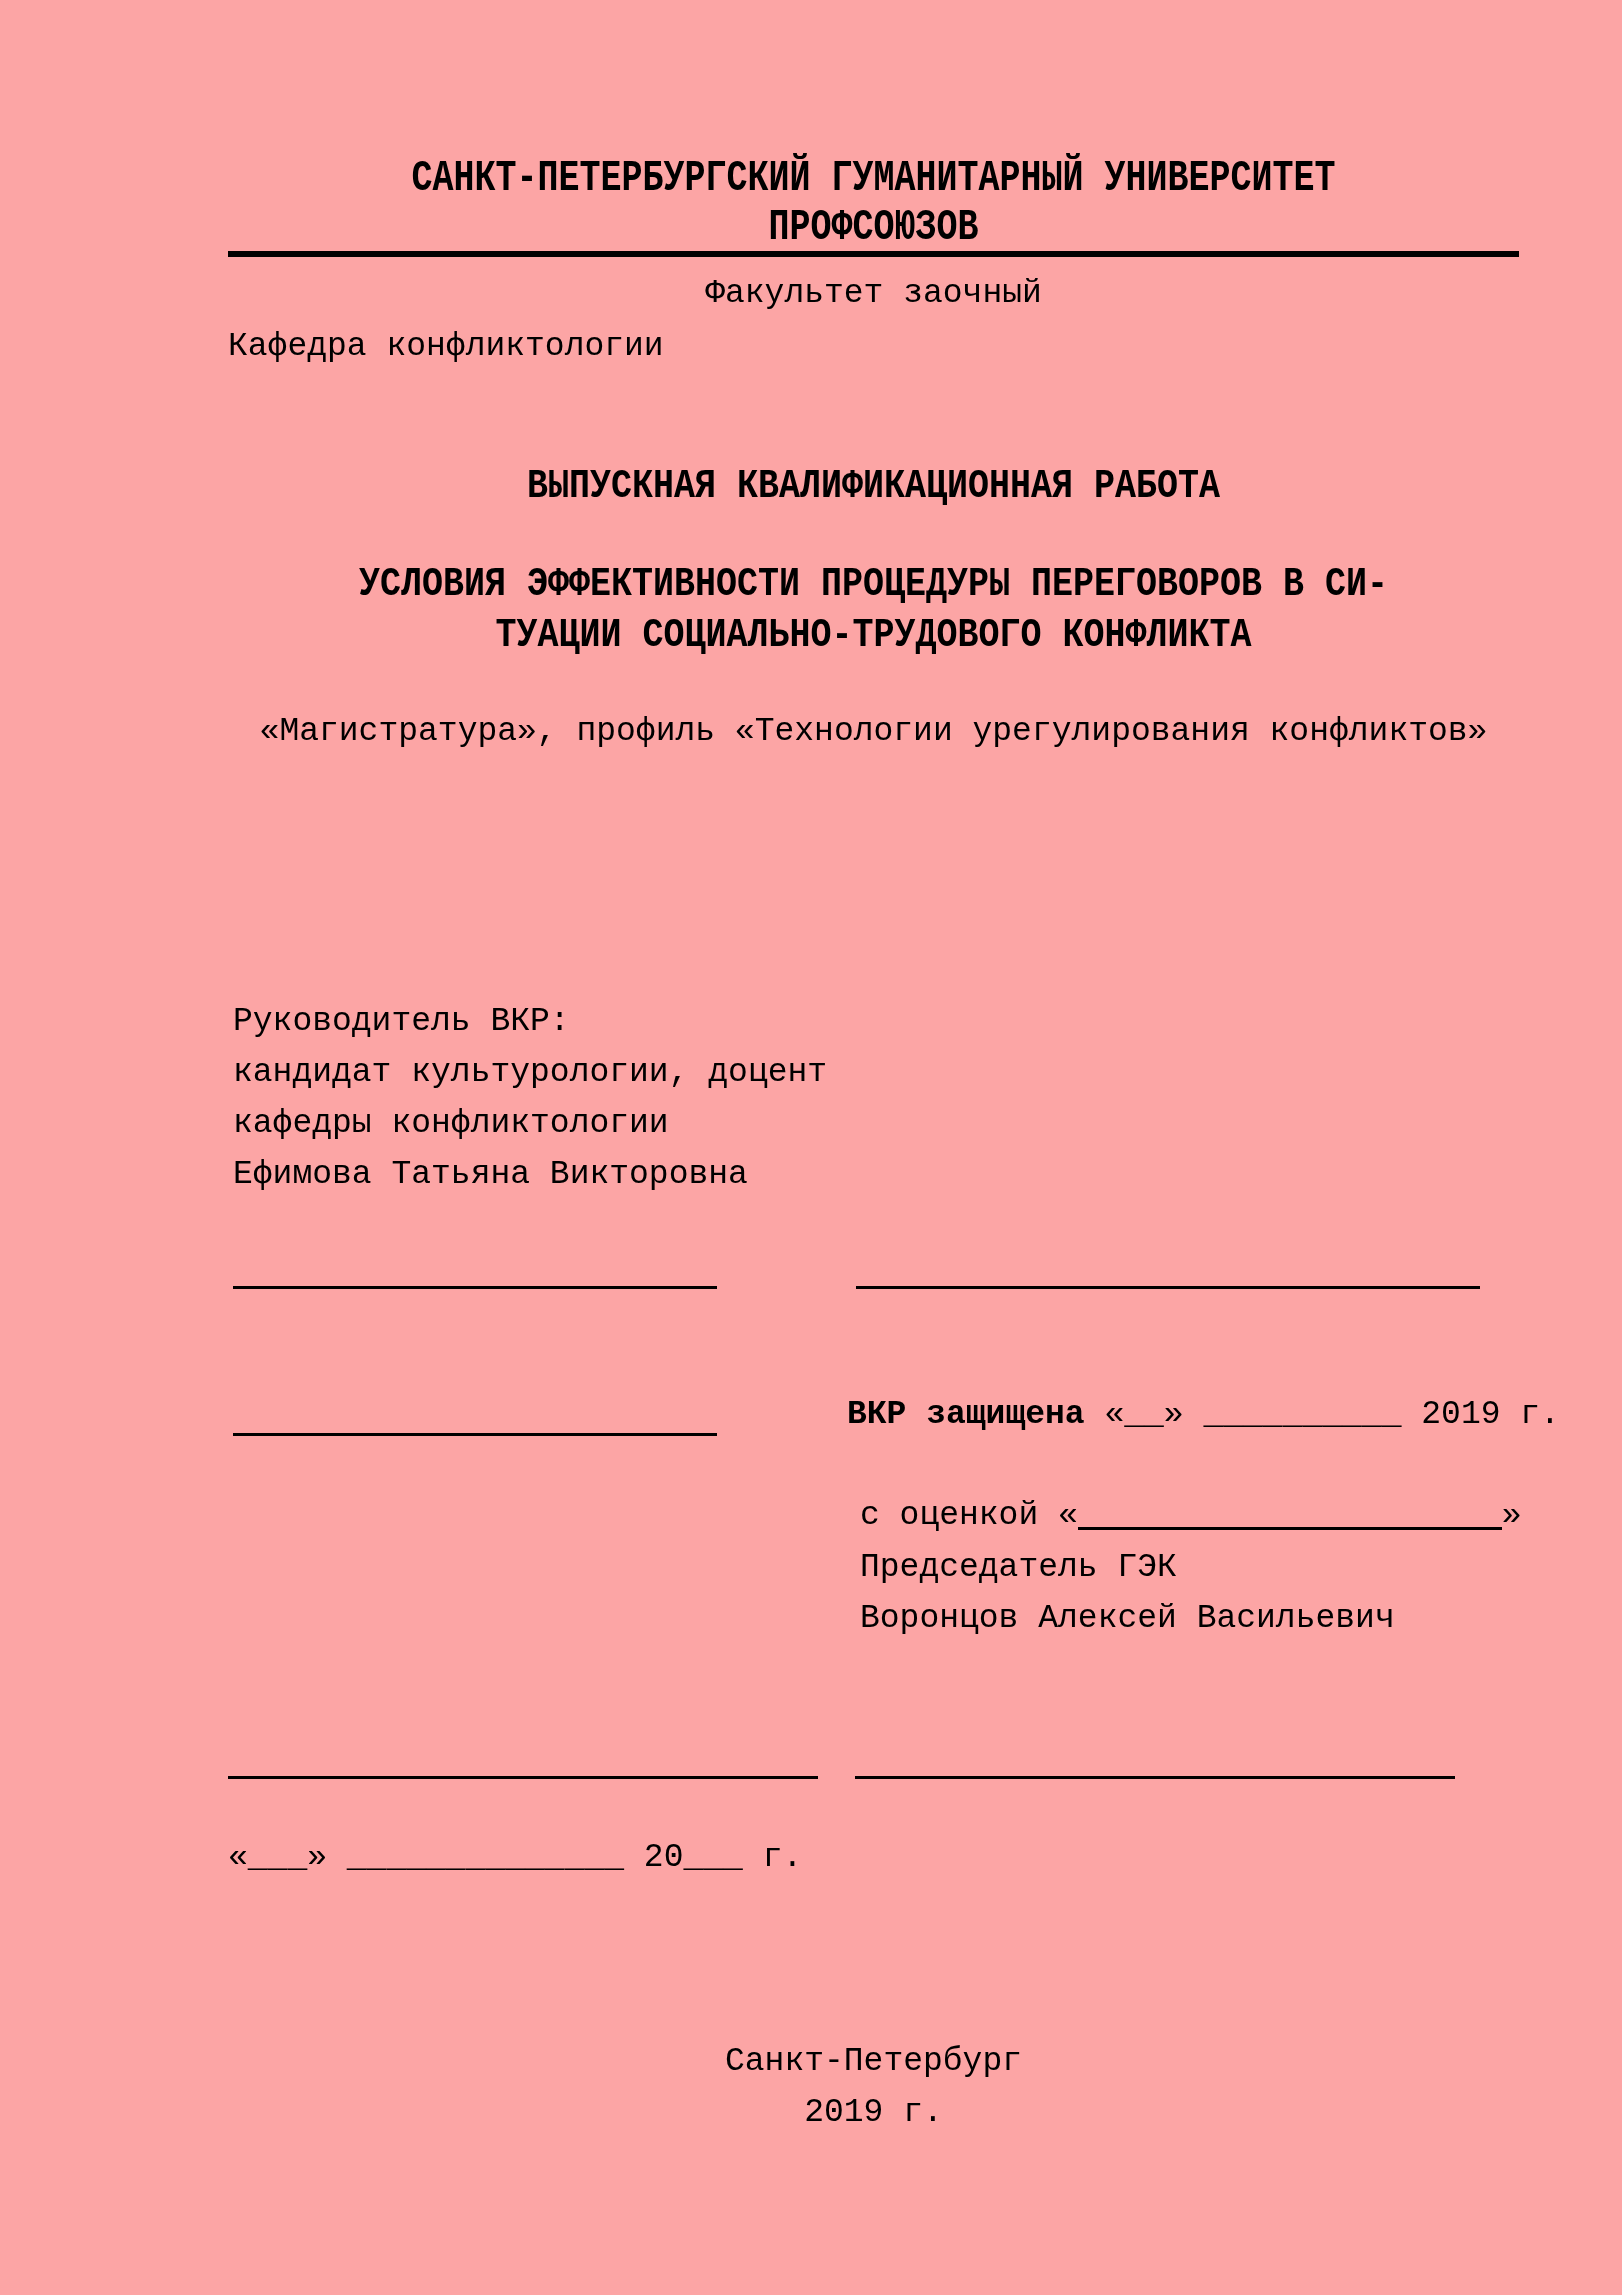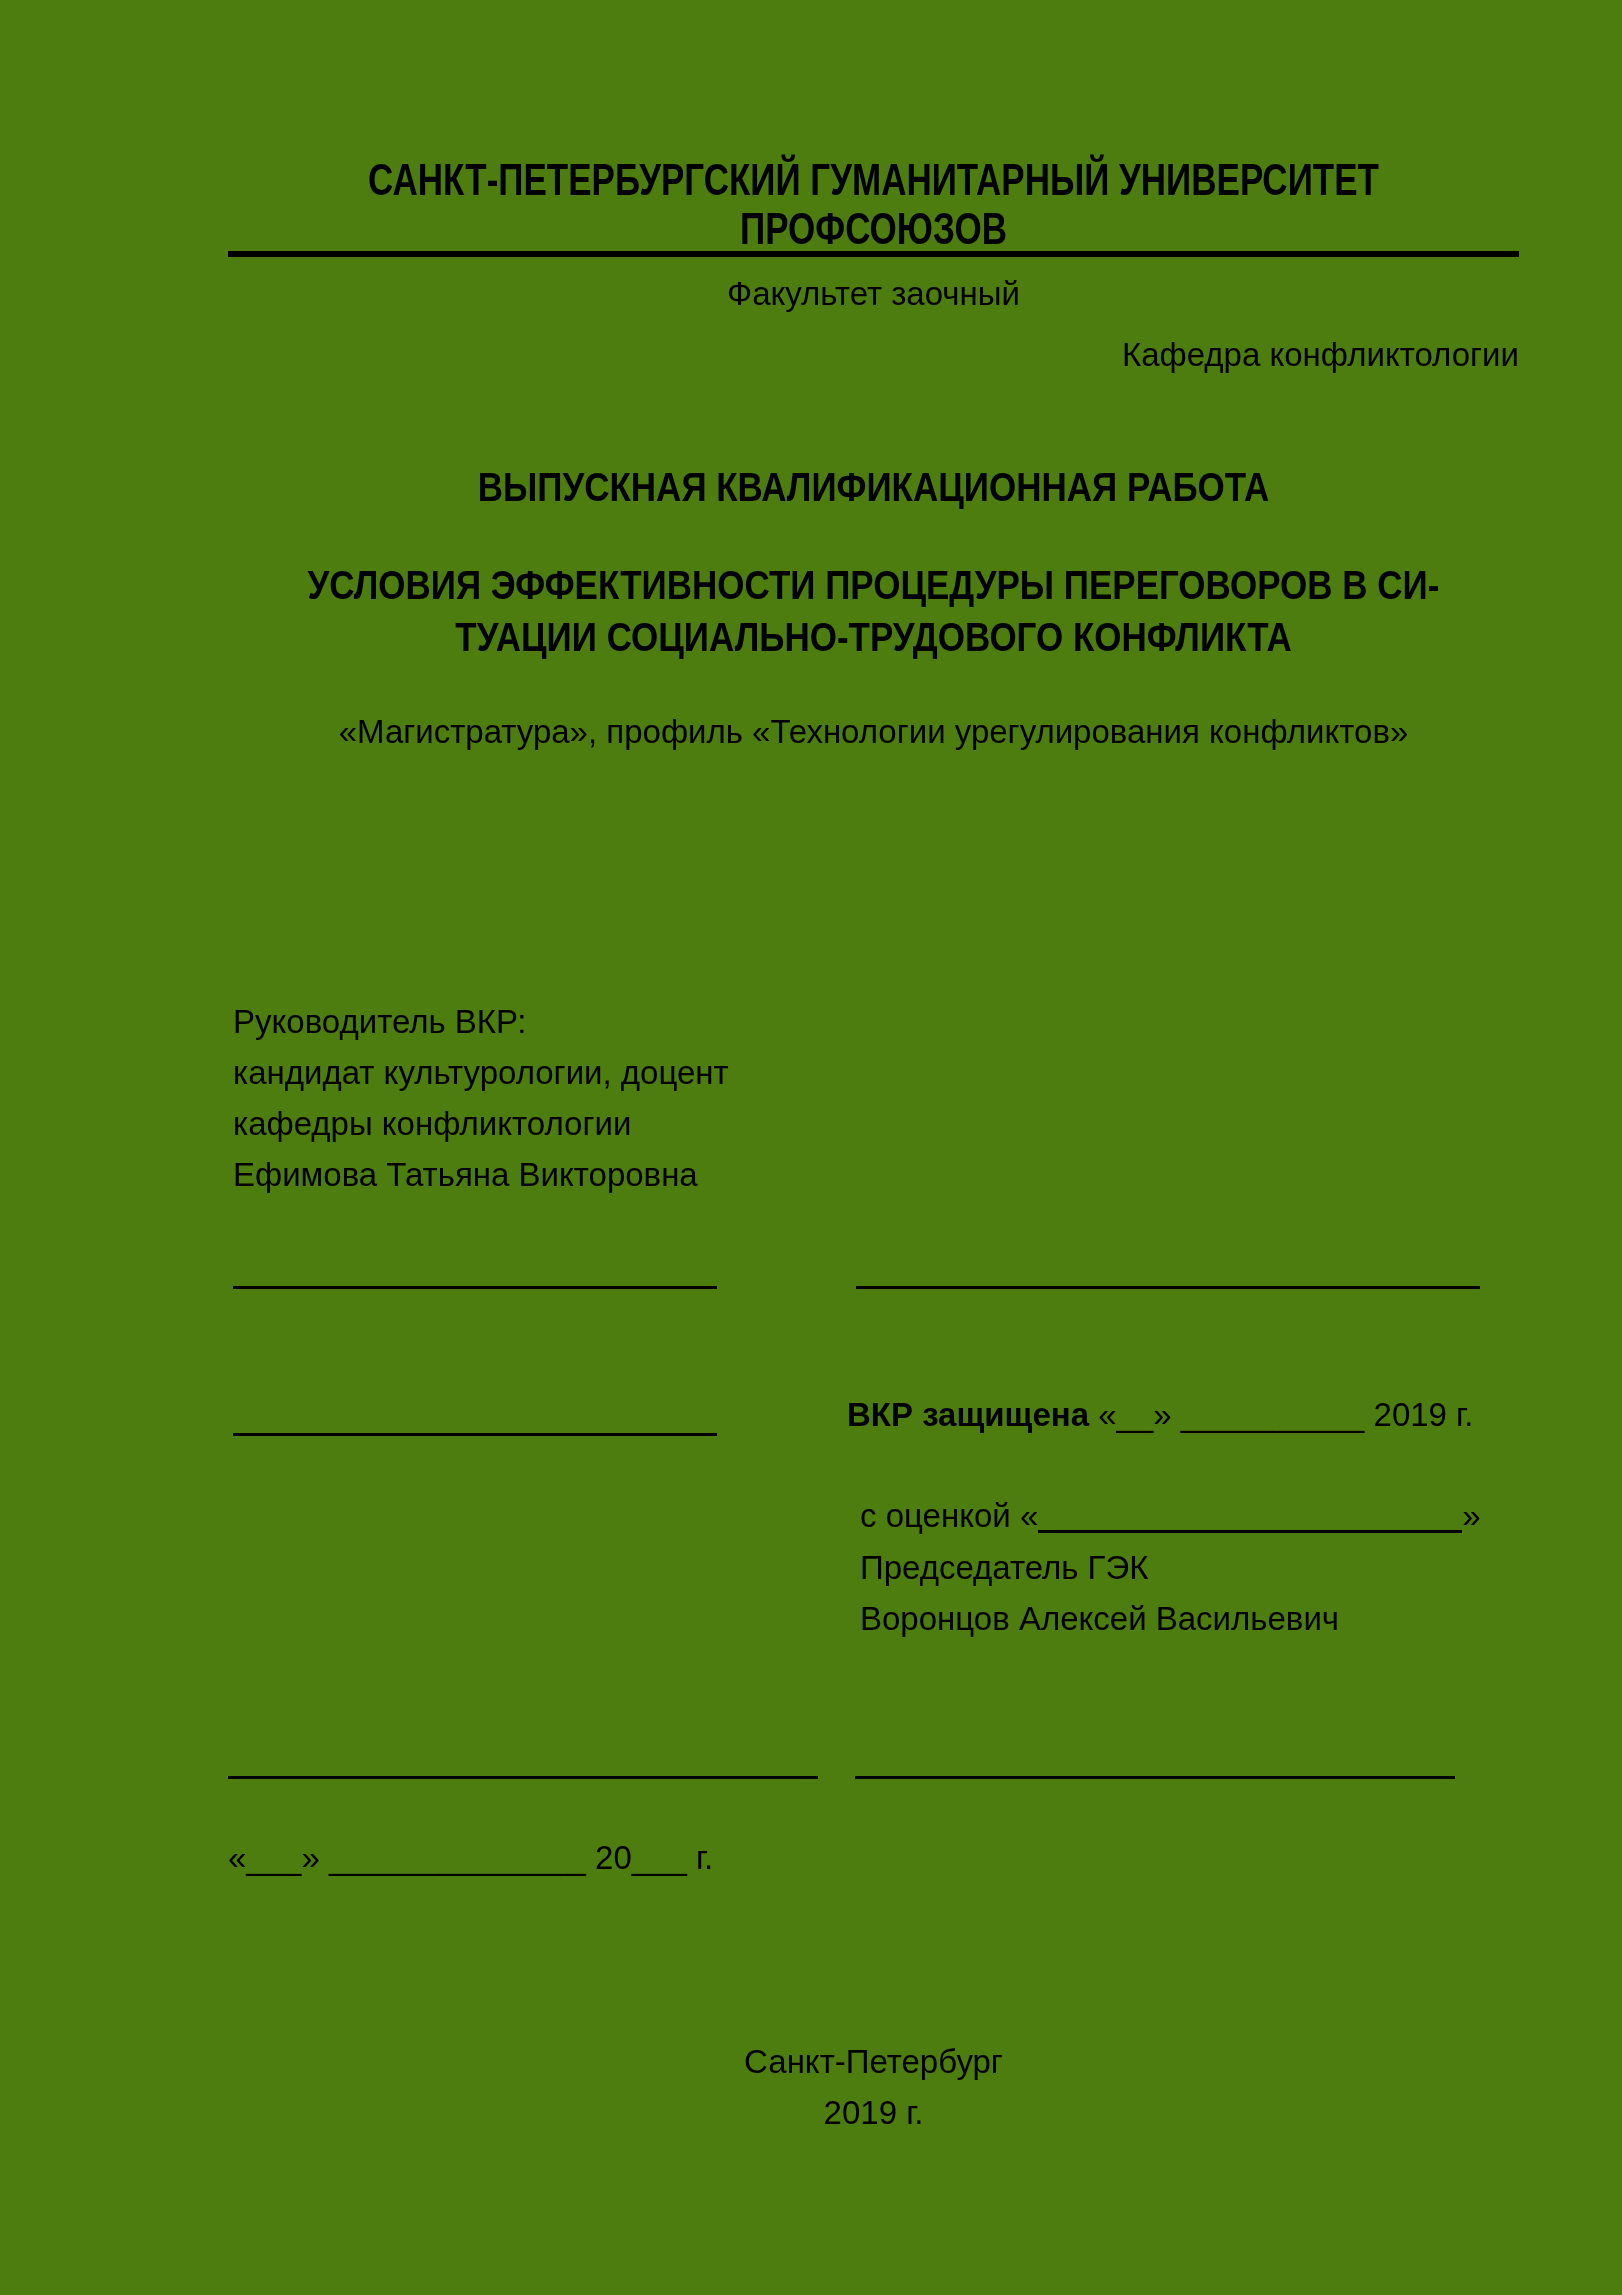--- a/index.html
+++ b/index.html
@@ -1,27 +1,27 @@
 <!DOCTYPE html>
 <html style="font-size:12.6px"><head>
 <meta charset="utf-8">
 <style>
   html,body{margin:0;padding:0;background:#ffffff;}
   .page{
     position:relative;
     width:1623px;height:2295px;
-    background:#4d7c0f;color:#000000;
-    font-family:Liberation Sans, sans-serif;
+    background:#fca5a5;color:#000000;
+    font-family:Liberation Mono, monospace;
     font-size:33px;line-height:49px;
     overflow:hidden;
   }
   .abs{position:absolute;}
   .content-w{left:228px;width:1291px;}
   .center{text-align:center;}
-  .right{text-align:right;margin-top:8px;}
+  .right{}
   .nowrap{white-space:nowrap;}
   .lh65{line-height:51px;}
   .hbold{font-size:35px;font-weight:bold;white-space:nowrap;}
   
   .sy{display:inline-block;transform:scaleY(1.28);transform-origin:50% 72%;}
   .sy2{display:inline-block;transform:scaleY(1.18);transform-origin:50% 72%;}
   .rule{height:6.3px;background:#000;}
   .sline{height:3.1px;background:#000;}
   .fill{
     display:inline-block;height:23.6px;position:relative;top:6.3px;

